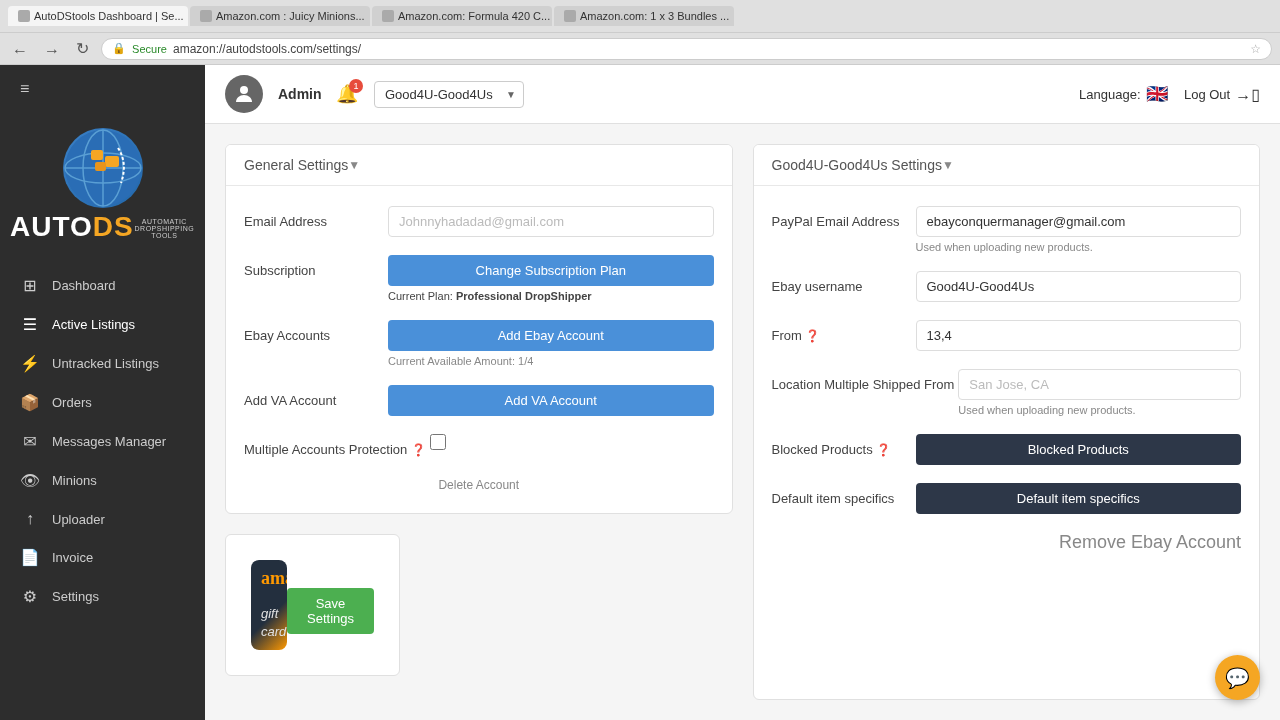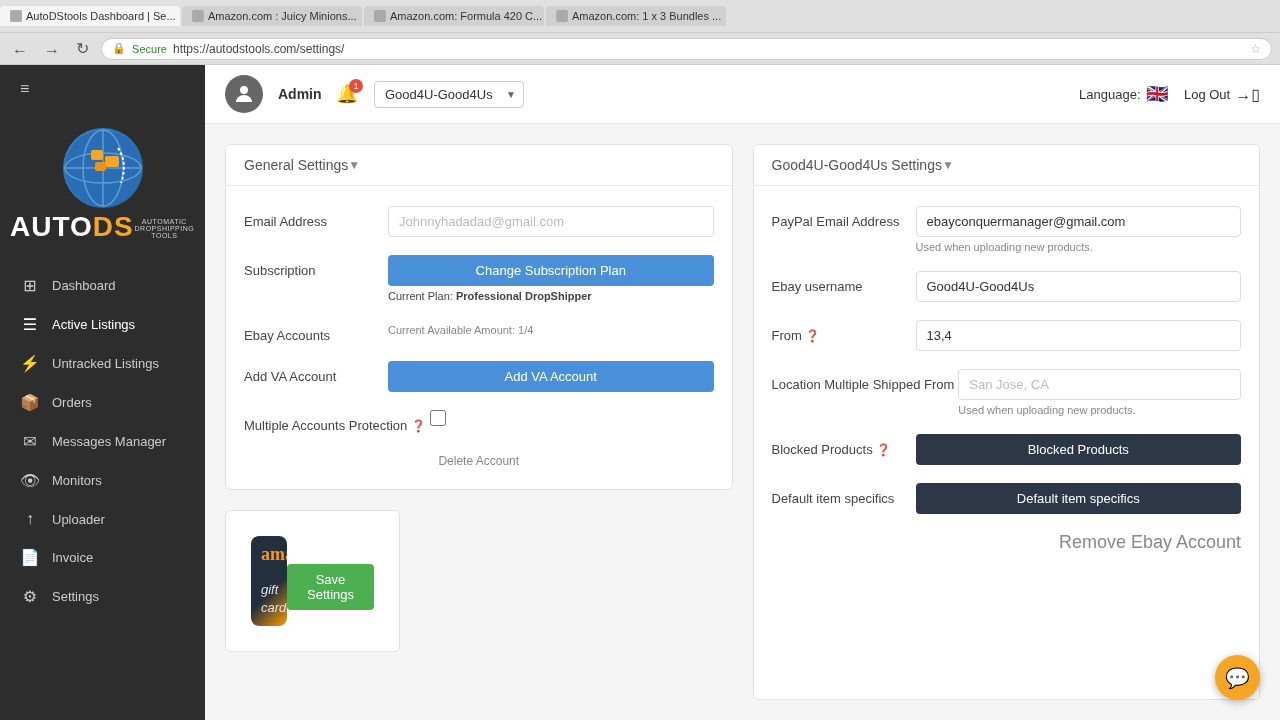--- a/index.html
+++ b/index.html
@@ -1,19 +1,19 @@
 <!DOCTYPE html>
 <html><head>
   <meta charset="utf-8">
   <style>
     * { box-sizing: border-box; margin: 0; padding: 0; }
     body { font-family: Arial, sans-serif; background: #f0f0f0; display: flex; flex-direction: column; height: 720px; overflow: hidden; }
 
     
-    .browser-chrome { background: #e0e0e0; padding: 6px 0; display: flex; align-items: center; gap: 8px; border-bottom: 1px solid #ccc; }
+    .browser-chrome { background: #e0e0e0; padding: 6px 8px; display: flex; align-items: center; gap: 8px; border-bottom: 1px solid #ccc; }
     .browser-tabs { display: flex; gap: 2px; flex: 1; }
     .browser-tab { background: #d0d0d0; padding: 4px 10px; border-radius: 4px 4px 0 0; font-size: 11px; color: #333; max-width: 180px; overflow: hidden; white-space: nowrap; text-overflow: ellipsis; display: flex; align-items: center; gap: 4px; }
     .browser-tab.active { background: #f5f5f5; }
     .browser-tab-icon { width: 12px; height: 12px; background: #aaa; border-radius: 2px; flex-shrink: 0; }
     .browser-address-bar { background: #e0e0e0; padding: 4px 8px; display: flex; align-items: center; gap: 8px; border-bottom: 1px solid #ccc; }
     .nav-btn { color: #555; font-size: 16px; cursor: pointer; padding: 2px 4px; }
     .address-bar { background: white; border: 1px solid #ccc; border-radius: 12px; padding: 3px 10px; display: flex; align-items: center; gap: 6px; flex: 1; font-size: 12px; color: #333; }
     .secure-icon { color: #2a8a2a; font-size: 11px; }
     .address-url { color: #444; }
     .star-icon { color: #aaa; margin-left: auto; }
@@ -121,21 +121,21 @@
   </div>
 </div>
 
 <div class="browser-address-bar">
   <span class="nav-btn">←</span>
   <span class="nav-btn">→</span>
   <span class="nav-btn">↻</span>
   <div class="address-bar">
     <span class="secure-icon">🔒</span>
     <span class="secure-icon" style="color:#2a8a2a;font-size:11px;">Secure</span>
-    <span class="address-url">https://autodstools.com/settings/</span>
+    <span class="address-url">amazon://autodstools.com/settings/</span>
     <span class="star-icon">☆</span>
   </div>
 </div>
 
 <div class="app-layout">
 
   <div class="sidebar">
     <div class="sidebar-hamburger">
       <span>≡</span>
     </div>
@@ -179,21 +179,21 @@
       <div class="sidebar-item">
         <span class="sidebar-item-icon">📦</span>
         <span>Orders</span>
       </div>
       <div class="sidebar-item">
         <span class="sidebar-item-icon">✉</span>
         <span>Messages Manager</span>
       </div>
       <div class="sidebar-item">
         <span class="sidebar-item-icon">👁</span>
-        <span>Monitors</span>
+        <span>Minions</span>
       </div>
       <div class="sidebar-item">
         <span class="sidebar-item-icon">↑</span>
         <span>Uploader</span>
       </div>
       <div class="sidebar-item">
         <span class="sidebar-item-icon">📄</span>
         <span>Invoice</span>
       </div>
       <div class="sidebar-item">
@@ -257,20 +257,21 @@
                 <div class="settings-bold-text">
                   <span>Current Plan:</span>
                   <strong>Professional DropShipper</strong>
                 </div>
               </div>
             </div>
 
             <div class="settings-row">
               <span class="settings-label">Ebay Accounts</span>
               <div class="settings-field">
+                <button class="settings-btn settings-btn-primary">Add Ebay Account</button>
                 <div class="settings-sub-text">Current Available Amount: 1/4</div>
               </div>
             </div>
 
             <div class="settings-row">
               <span class="settings-label">Add VA Account</span>
               <div class="settings-field">
                 <button class="settings-btn settings-btn-primary">Add VA Account</button>
               </div>
             </div>

